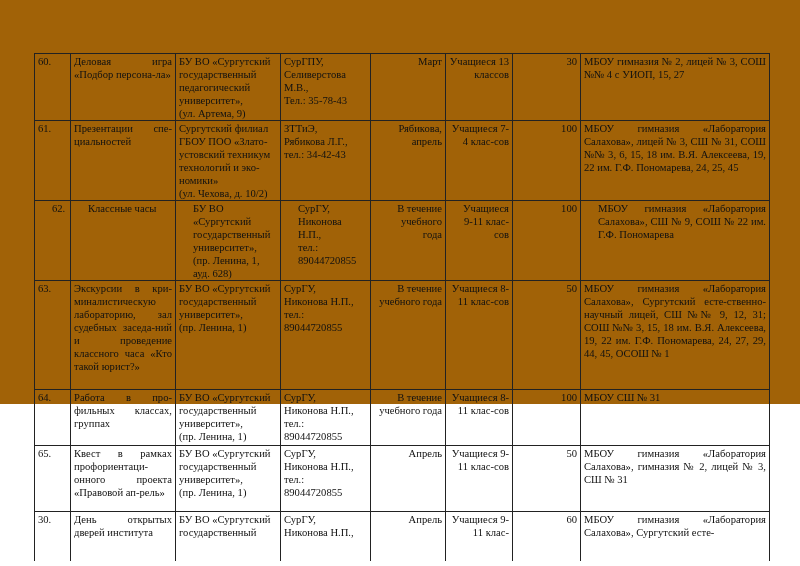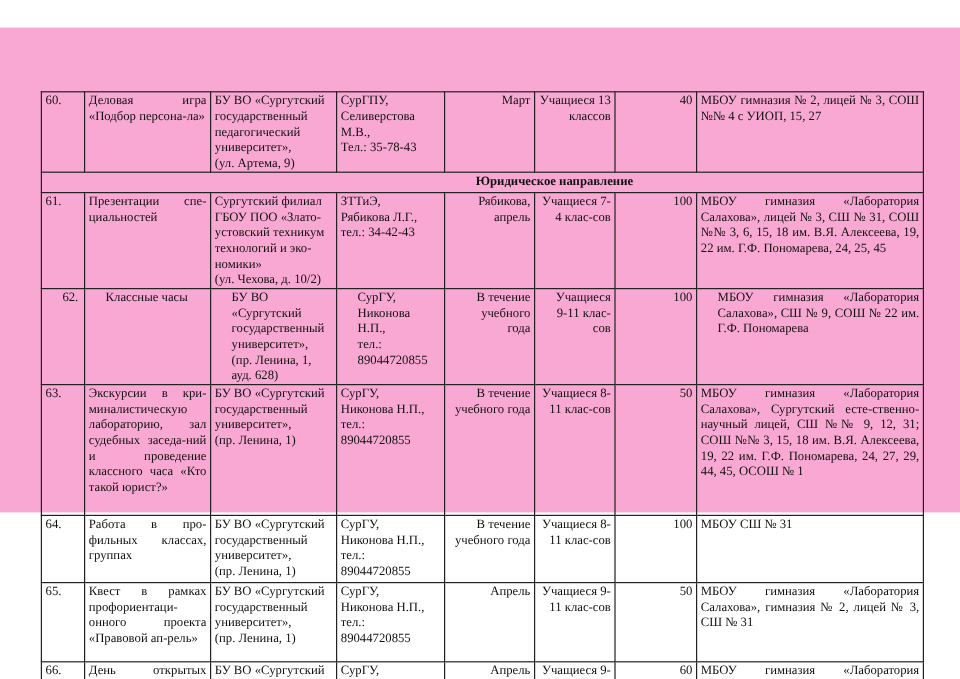--- a/index.html
+++ b/index.html
@@ -1,17 +1,17 @@
 <!DOCTYPE html>
 <html><head>
 <meta charset="utf-8">
 <style>
   html,body{margin:0;padding:0;background:#fff;}
   body{width:800px;height:566px;overflow:hidden;position:relative;font-family:"Liberation Serif","DejaVu Serif",serif;color:#111;}
-  .page{position:absolute;left:0;top:0;width:800px;height:404px;background:#f9a8d4;margin-top:23px;}
+  .page{position:absolute;left:0;top:0;width:800px;height:404px;background:#a16207;}
   table{position:absolute;left:34px;top:53px;border-collapse:collapse;table-layout:fixed;width:735px;font-size:10.6px;line-height:13px;}
   td{border:1px solid #222;vertical-align:top;padding:1px 3px 0 3px;overflow:hidden;}
   td.num{padding-left:3px;}
   td.just{text-align:justify;}
   td.center{text-align:right;}
   td.section{text-align:center;font-weight:bold;padding:1px 0 1px 120px;height:14px;}
   .r60 td{height:64px;}
   .r61 td{height:72px;}
   .r62 td{height:64px;padding-left:17px;}
   .r63 td{height:107px;}
@@ -48,27 +48,24 @@
         <span class="line">(ул. Артема, 9)</span>
       </td>
       <td>
         <span class="line">СурГПУ,</span>
         <span class="line">Селиверстова</span>
         <span class="line">М.В.,</span>
         <span class="line">Тел.: 35-78-43</span>
       </td>
       <td class="center">Март</td>
       <td class="center">Учащиеся 13 классов</td>
-      <td class="center">40</td>
+      <td class="center">30</td>
       <td class="just">МБОУ гимназия № 2, лицей № 3, СОШ №№ 4 с УИОП, 15, 27</td>
     </tr>
 
-    <tr>
-      <td colspan="8" class="section">Юридическое направление</td>
-    </tr>
 
     <tr class="r61">
       <td class="num">61.</td>
       <td class="just">Презентации спе-циальностей</td>
       <td>
         <span class="line">Сургутский филиал</span>
         <span class="line">ГБОУ ПОО «Злато-</span>
         <span class="line">устовский техникум</span>
         <span class="line">технологий и эко-</span>
         <span class="line">номики»</span>
@@ -164,21 +161,21 @@
         <span class="line">тел.:</span>
         <span class="line">89044720855</span>
       </td>
       <td class="center">Апрель</td>
       <td class="center">Учащиеся 9-11 клас-сов</td>
       <td class="center">50</td>
       <td class="just">МБОУ гимназия «Лаборатория Салахова», гимназия № 2, лицей № 3, СШ № 31</td>
     </tr>
 
     <tr class="r66">
-      <td class="num">66.</td>
+      <td class="num">30.</td>
       <td class="just">День открытых дверей института</td>
       <td>
         <span class="line">БУ ВО «Сургутский</span>
         <span class="line">государственный</span>
       </td>
       <td>
         <span class="line">СурГУ,</span>
         <span class="line">Никонова Н.П.,</span>
       </td>
       <td class="center">Апрель</td>

